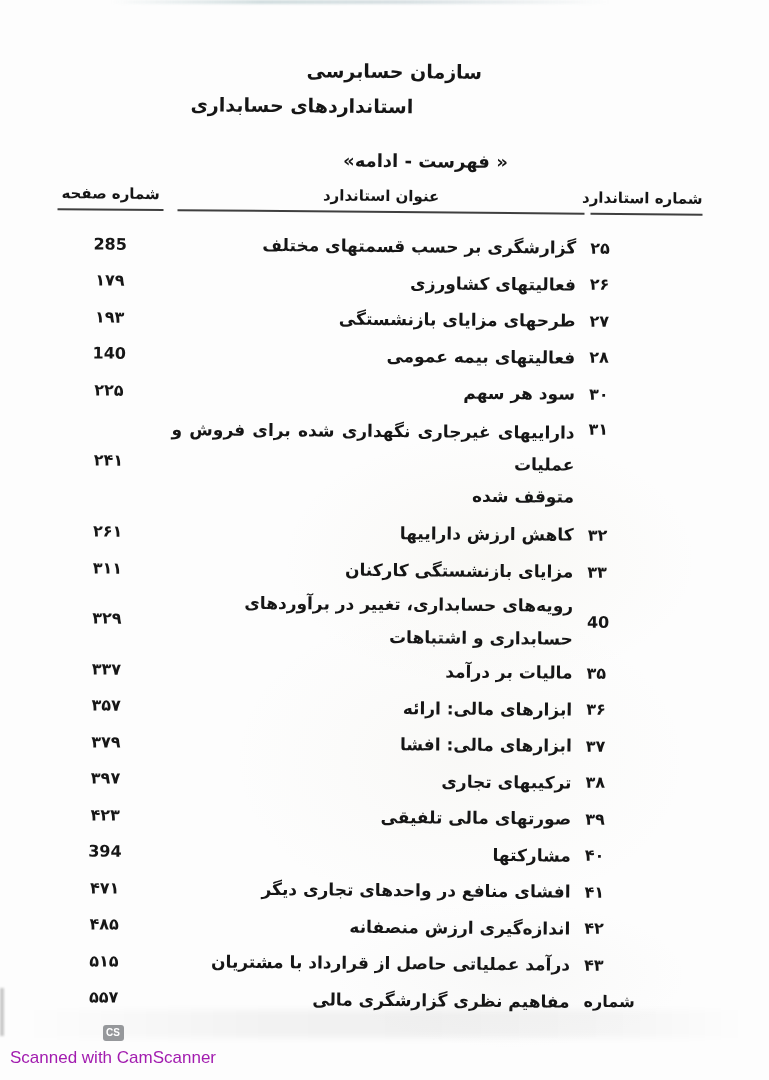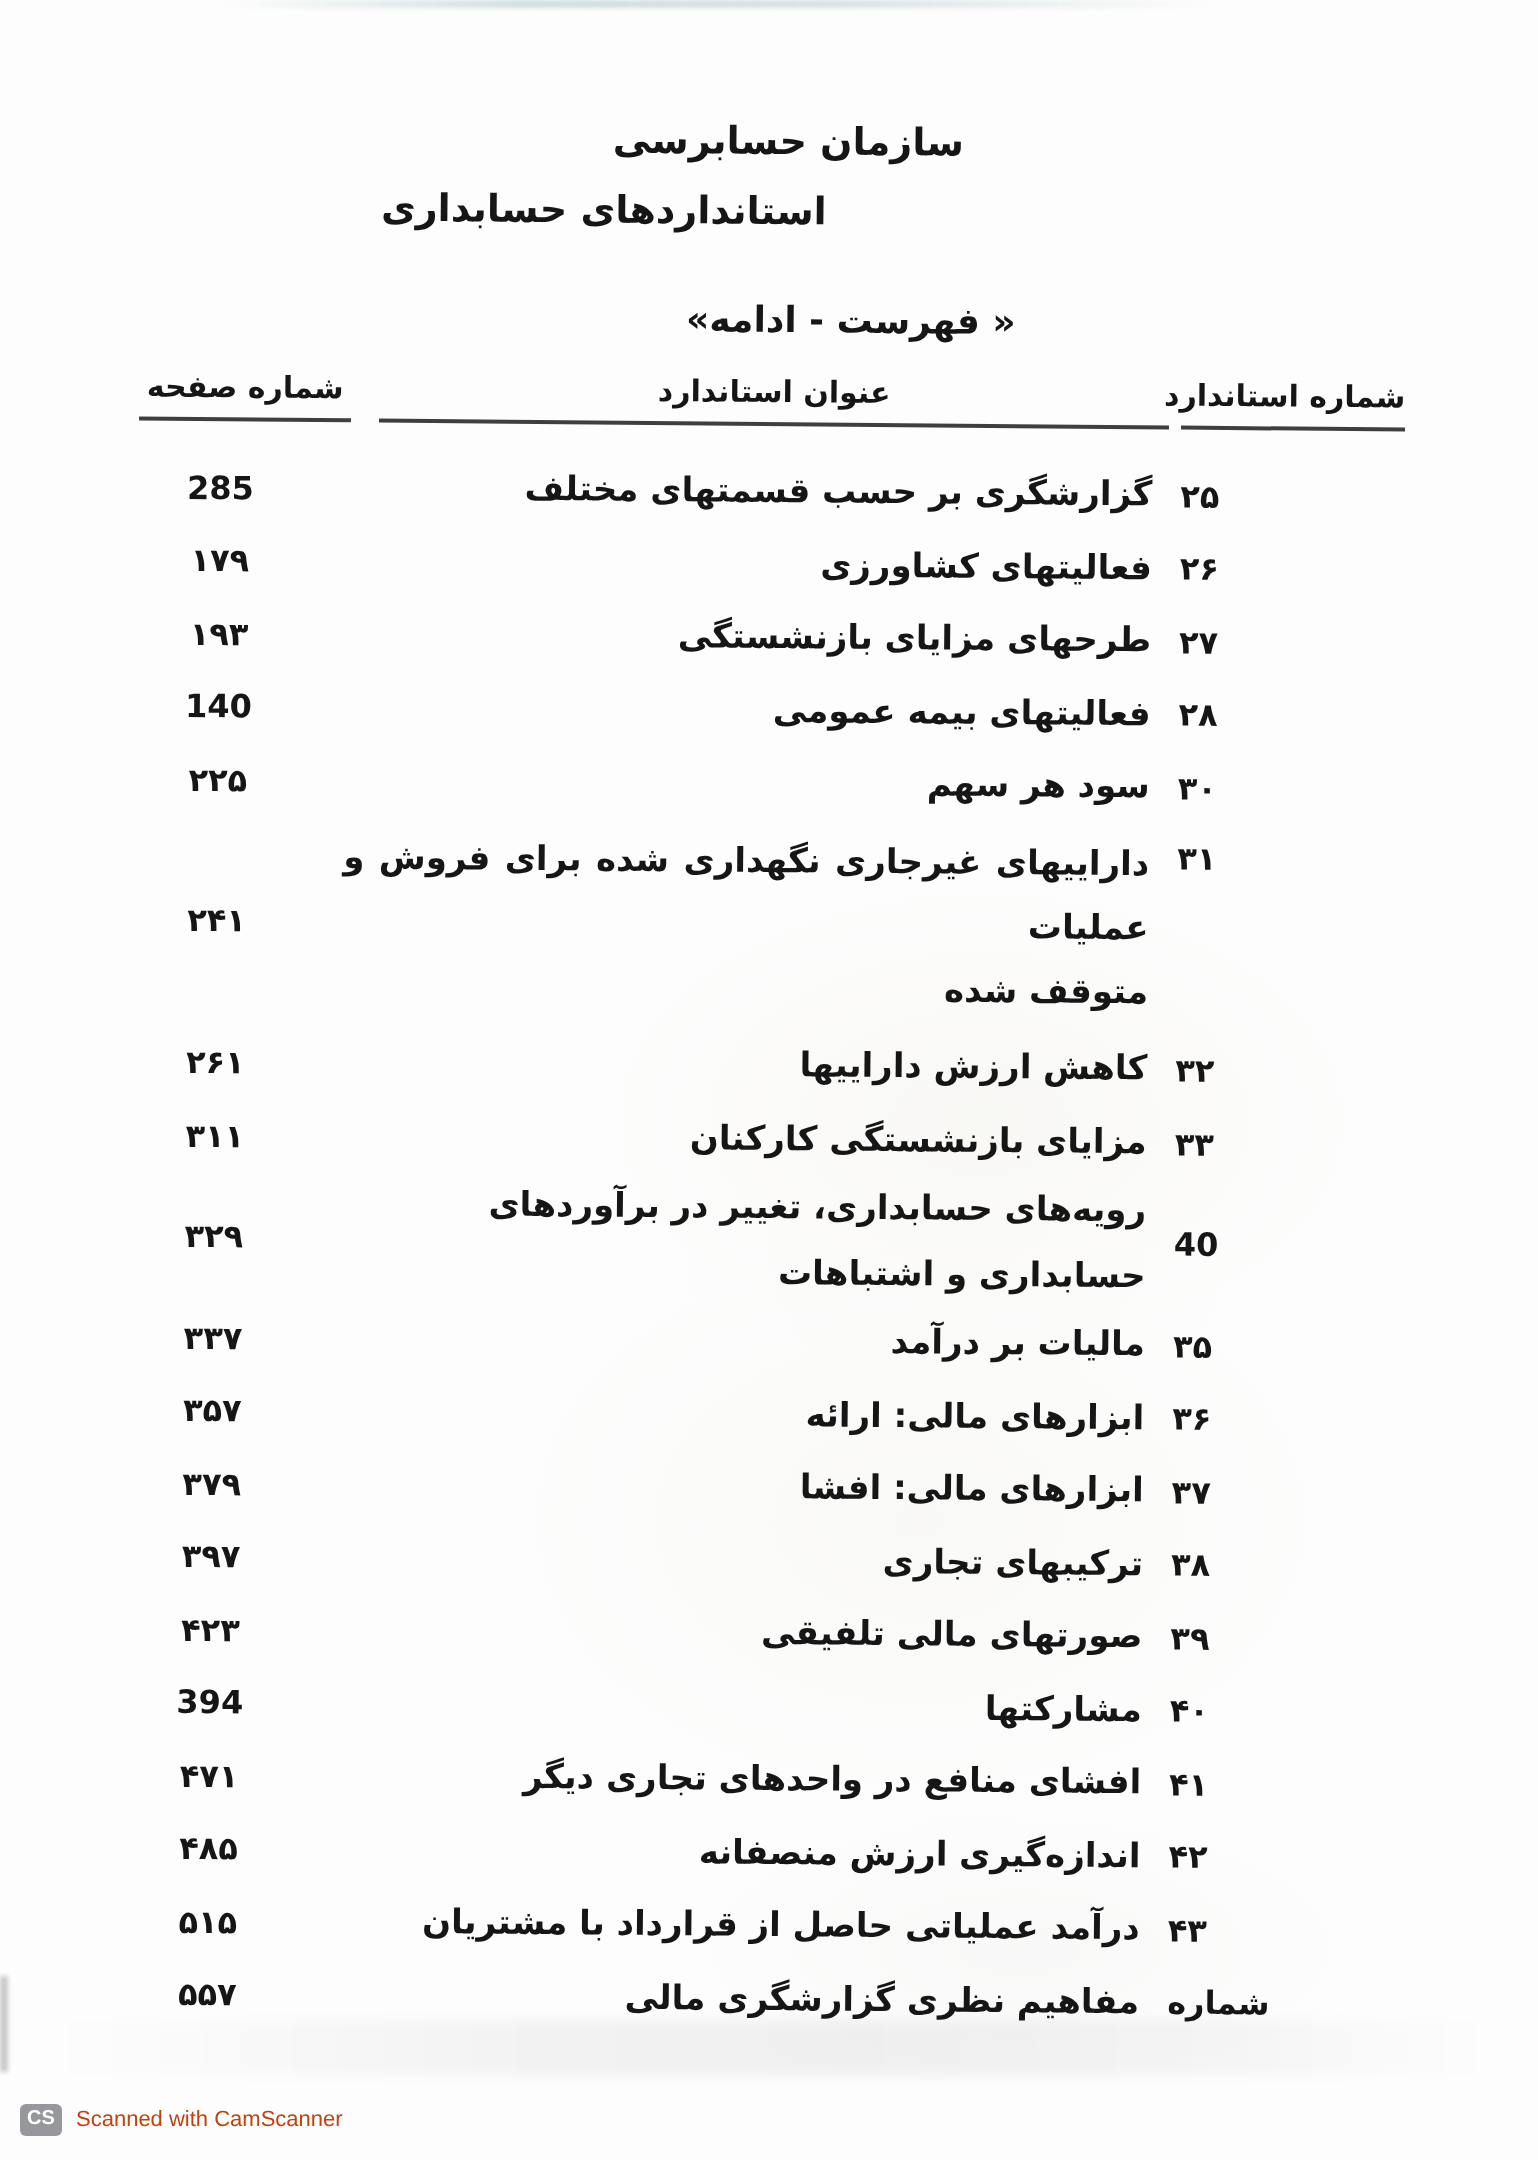--- a/index.html
+++ b/index.html
@@ -52,46 +52,46 @@
   }
 
   .thead {
     display: flex; align-items: flex-end;
     margin-top: 16px; padding: 0 69px 0 55px;
     font-size: 15px; font-weight: bold;
   }
   .th { border-bottom: 2px solid #3f3f3f; padding-bottom: 6px; }
   .th-std   { width: 112px; white-space: nowrap; }
   .th-title { flex: 1; text-align: center; margin-left: 14px; margin-right: 6px; }
-  .th-page  { width: 106px; text-align: center; white-space: nowrap; margin-left: 12px; }
+  .th-page  { width: 106px; text-align: center; white-space: nowrap; }
 
   .rows { margin-top: 15px; padding: 0 69px 0 55px; }
   .row { display: flex; align-items: center; min-height: 36.5px; font-weight: bold; }
   .col-std   { width: 112px; text-align: left; font-size: 16px; }
   .col-title { flex: 1; text-align: right; font-size: 17px; padding-left: 10px; padding-right: 14px; line-height: 1.9; }
   .col-page  { width: 106px; text-align: center; font-size: 16px; }
   .row.two-line { align-items: center; }
   .row.two-line .col-std { align-self: flex-start; padding-top: 7px; }
   .row.two-line .col-title { padding-top: 4px; padding-bottom: 4px; }
   .line-just { text-align: justify; text-align-last: justify; }
   .line-end  { text-align: right; }
 
   .watermark {
     position: absolute; left: 10px; bottom: 12px;
-    direction: ltr; display: flex; align-items: center; gap: 7px;
+    direction: ltr; display: flex; align-items: center; gap: 7px; flex-direction: column;
   }
   .cs-badge {
     display: inline-block; width: 21px; height: 16px;
     background: #96989b; color: #ffffff; border-radius: 3px;
     font-family: "Liberation Sans", sans-serif;
     font-size: 10px; font-weight: bold; line-height: 16px; text-align: center;
   }
   .cs-text {
     font-family: "Liberation Sans", sans-serif;
-    font-size: 11px; color: #c2410c;
+    font-size: 17px; color: #a21caf;
   }
 </style>
 </head>
 <body>
 
 <div class="page">
 
   <div class="scan-edge-top"></div>
   <div class="ghost-1"></div>
   <div class="ghost-2"></div>

